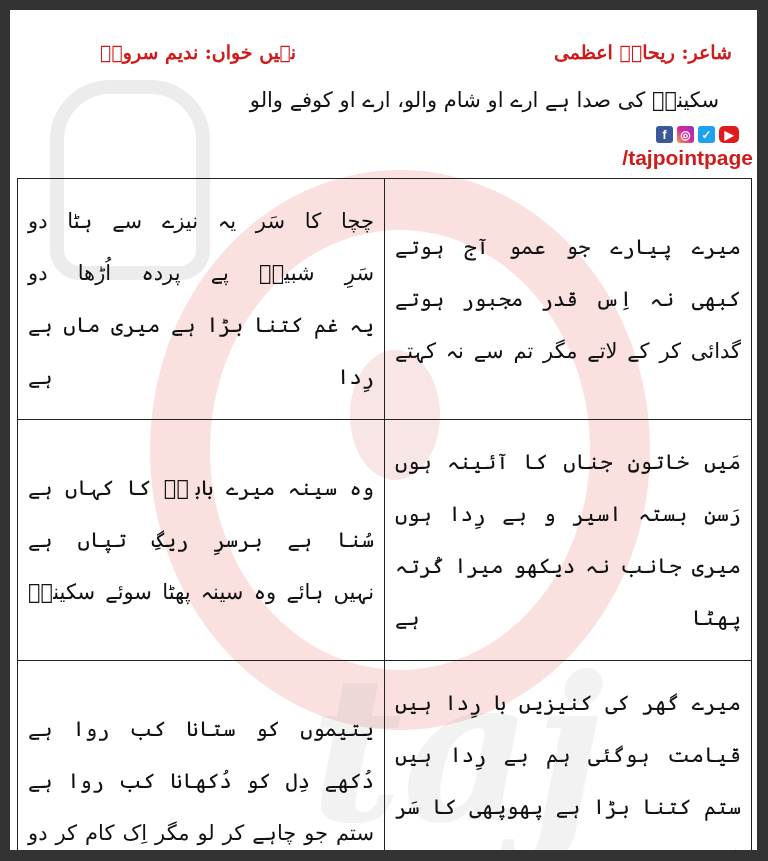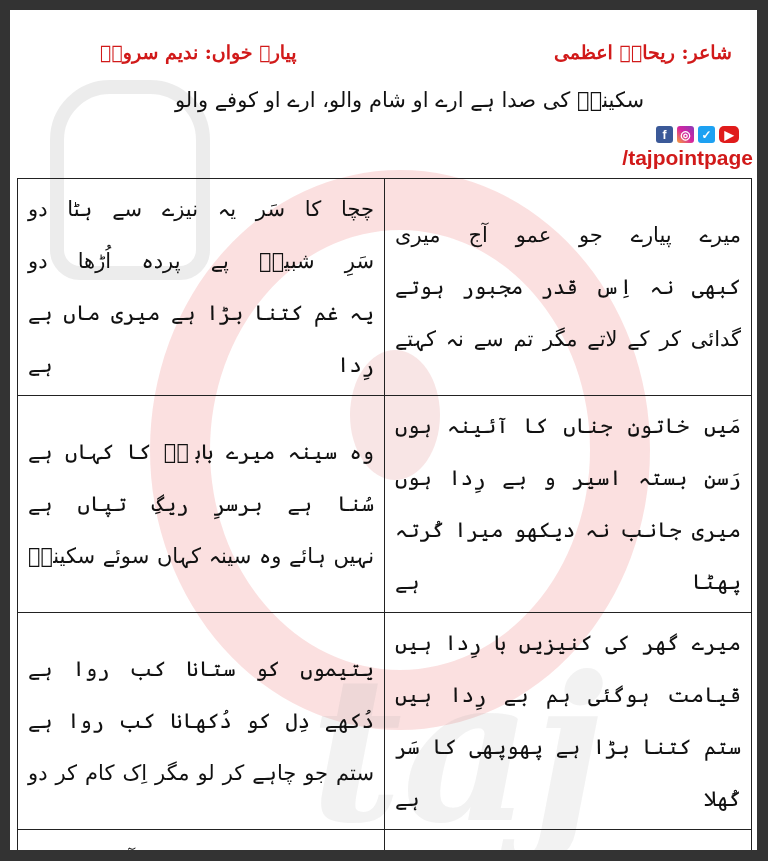--- a/index.html
+++ b/index.html
@@ -34,21 +34,21 @@
   }
   .header {
     position: absolute; top: 22px; left: 90px; right: 25px; height: 40px;
     display: flex; direction: rtl; justify-content: space-between; align-items: center;
     color: #d11a1a; font-family: "DejaVu Serif", serif; font-size: 19px; font-weight: bold;
   }
   .intro {
     position: absolute; direction: rtl; text-align: right;
     font-family: "DejaVu Serif", serif; font-size: 21px; color: #111;
   }
-  .intro-1 { top: 78px; right: 38px; left: 90px; text-align: center; }
+  .intro-1 { top: 78px; right: 38px; left: 90px; }
   .intro-2 { top: 133px; right: 143px; left: 90px; }
   .social {
     position: absolute; top: 116px; right: 18px; display: flex; gap: 4px; direction: ltr;
   }
   .social .ic {
     width: 17px; height: 17px; border-radius: 3px; color: #fff; font-size: 12px; font-weight: bold;
     display: flex; align-items: center; justify-content: center; font-family: "Liberation Sans", sans-serif;
   }
   .ic.fb { background: #3b5998; }
   .ic.ig { background: linear-gradient(45deg, #f7a13b, #d6249f, #8a3ab9); }
@@ -56,78 +56,78 @@
   .ic.yt { background: #e01b1b; border-radius: 5px; width: 20px; }
   .handle {
     position: absolute; top: 136px; right: 4px; color: #d11a1a;
     font-family: "Liberation Sans", sans-serif; font-weight: bold; font-size: 21px; text-align: right;
   }
   table.lyrics {
     position: absolute; left: 7px; top: 168px; width: 735px; height: 664px;
     border-collapse: collapse; table-layout: fixed; direction: rtl;
   }
   table.lyrics td {
-    border: 1.5px solid #222; vertical-align: middle; padding: 4px 10px;
+    border: 1.5px solid #222; vertical-align: middle; padding: 16px 10px;
     width: 50%;
   }
   .line {
     display: block; text-align: justify; text-align-last: justify;
     font-family: "DejaVu Serif", serif; font-size: 21px; line-height: 52px; color: #111;
     direction: rtl;
   }
   .red { color: #d11a1a; }
 </style>
 </head>
 <body>
 
 <div class="sheet">
   <div class="wm-ring"></div>
   <div class="wm-fist"></div>
   <div class="wm-blob"></div>
   <div class="wm-taj">taj</div>
 
   <div class="header">
     <span>شاعر: ریحانؔ اعظمی</span>
-    <span>پیارے خواں: ندیم سرورؔ</span>
+    <span>نہیں خواں: ندیم سرورؔ</span>
   </div>
 
   <div class="intro intro-1">سکینہؑ کی صدا ہے ارے او شام والو، ارے او کوفے والو</div>
 
   <div class="social">
     <span class="ic fb">f</span>
     <span class="ic ig">◎</span>
     <span class="ic tw">✓</span>
     <span class="ic yt">▶</span>
   </div>
   <div class="handle">/tajpointpage</div>
 
   <table class="lyrics">
     <tbody>
         <tr>
       <td>
-        <span class="line">میرے پیارے جو عمو آج میری</span>
+        <span class="line">میرے پیارے جو عمو آج ہوتے</span>
         <span class="line">کبھی نہ اِس قدر مجبور ہوتے</span>
         <span class="line">گدائی کر کے لاتے مگر تم سے نہ کہتے</span>
       </td>
       <td>
         <span class="line">چچا کا سَر یہ نیزے سے ہٹا دو</span>
         <span class="line">سَرِ شبیرؑ پے پردہ اُڑھا دو</span>
         <span class="line">یہ غم کتنا بڑا ہے میری ماں بے رِدا ہے</span>
       </td>
     </tr>
     <tr>
       <td>
         <span class="line">مَیں خاتونِ جناں کا آئینہ ہوں</span>
         <span class="line">رَسن بستہ اسیر و بے رِدا ہوں</span>
         <span class="line">میری جانب نہ دیکھو میرا کُرتہ پھٹا ہے</span>
       </td>
       <td>
         <span class="line">وہ سینہ میرے باباؑ کا کہاں ہے</span>
         <span class="line">سُنا ہے برسرِ ریگِ تپاں ہے</span>
-        <span class="line">نہیں ہائے وہ سینہ کہاں سوئے سکینہؑ</span>
+        <span class="line">نہیں ہائے وہ سینہ پھٹا سوئے سکینہؑ</span>
       </td>
     </tr>
     <tr>
       <td>
         <span class="line">میرے گھر کی کنیزیں با رِدا ہیں</span>
         <span class="line">قیامت ہوگئی ہم بے رِدا ہیں</span>
         <span class="line">ستم کتنا بڑا ہے پھوپھی کا سَر کُھلا ہے</span>
       </td>
       <td>
         <span class="line">یتیموں کو ستانا کب روا ہے</span>

